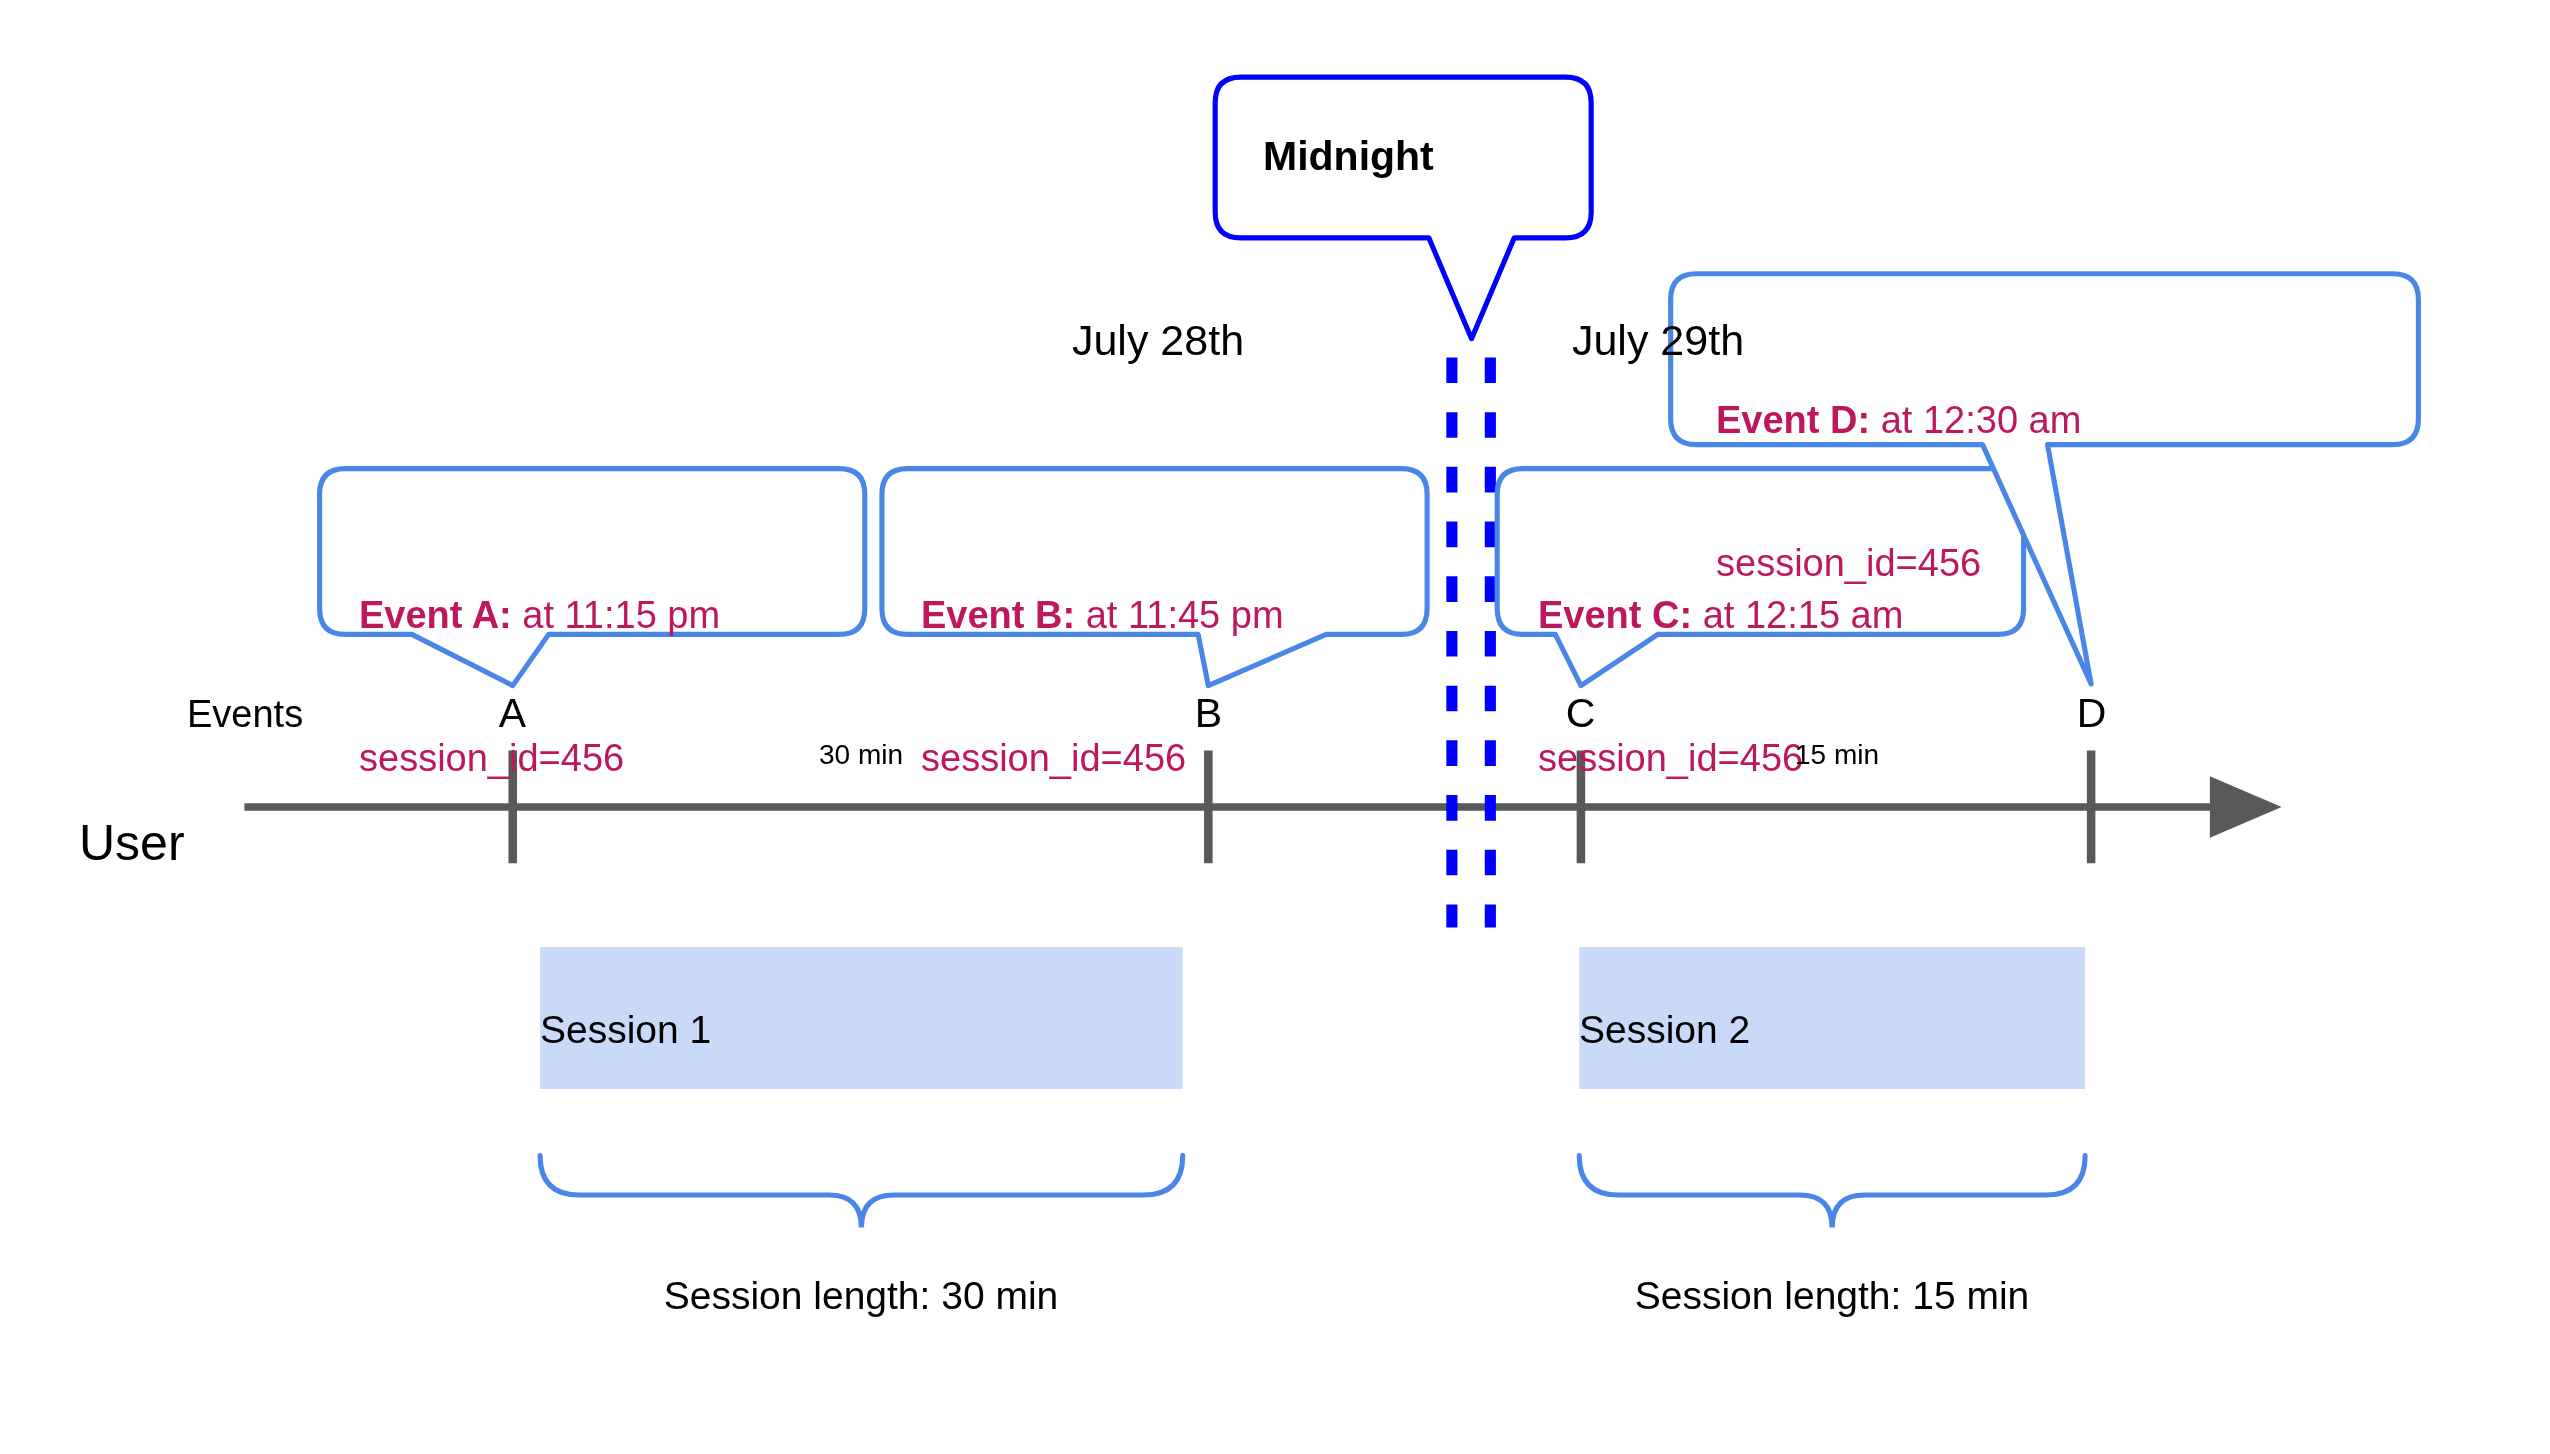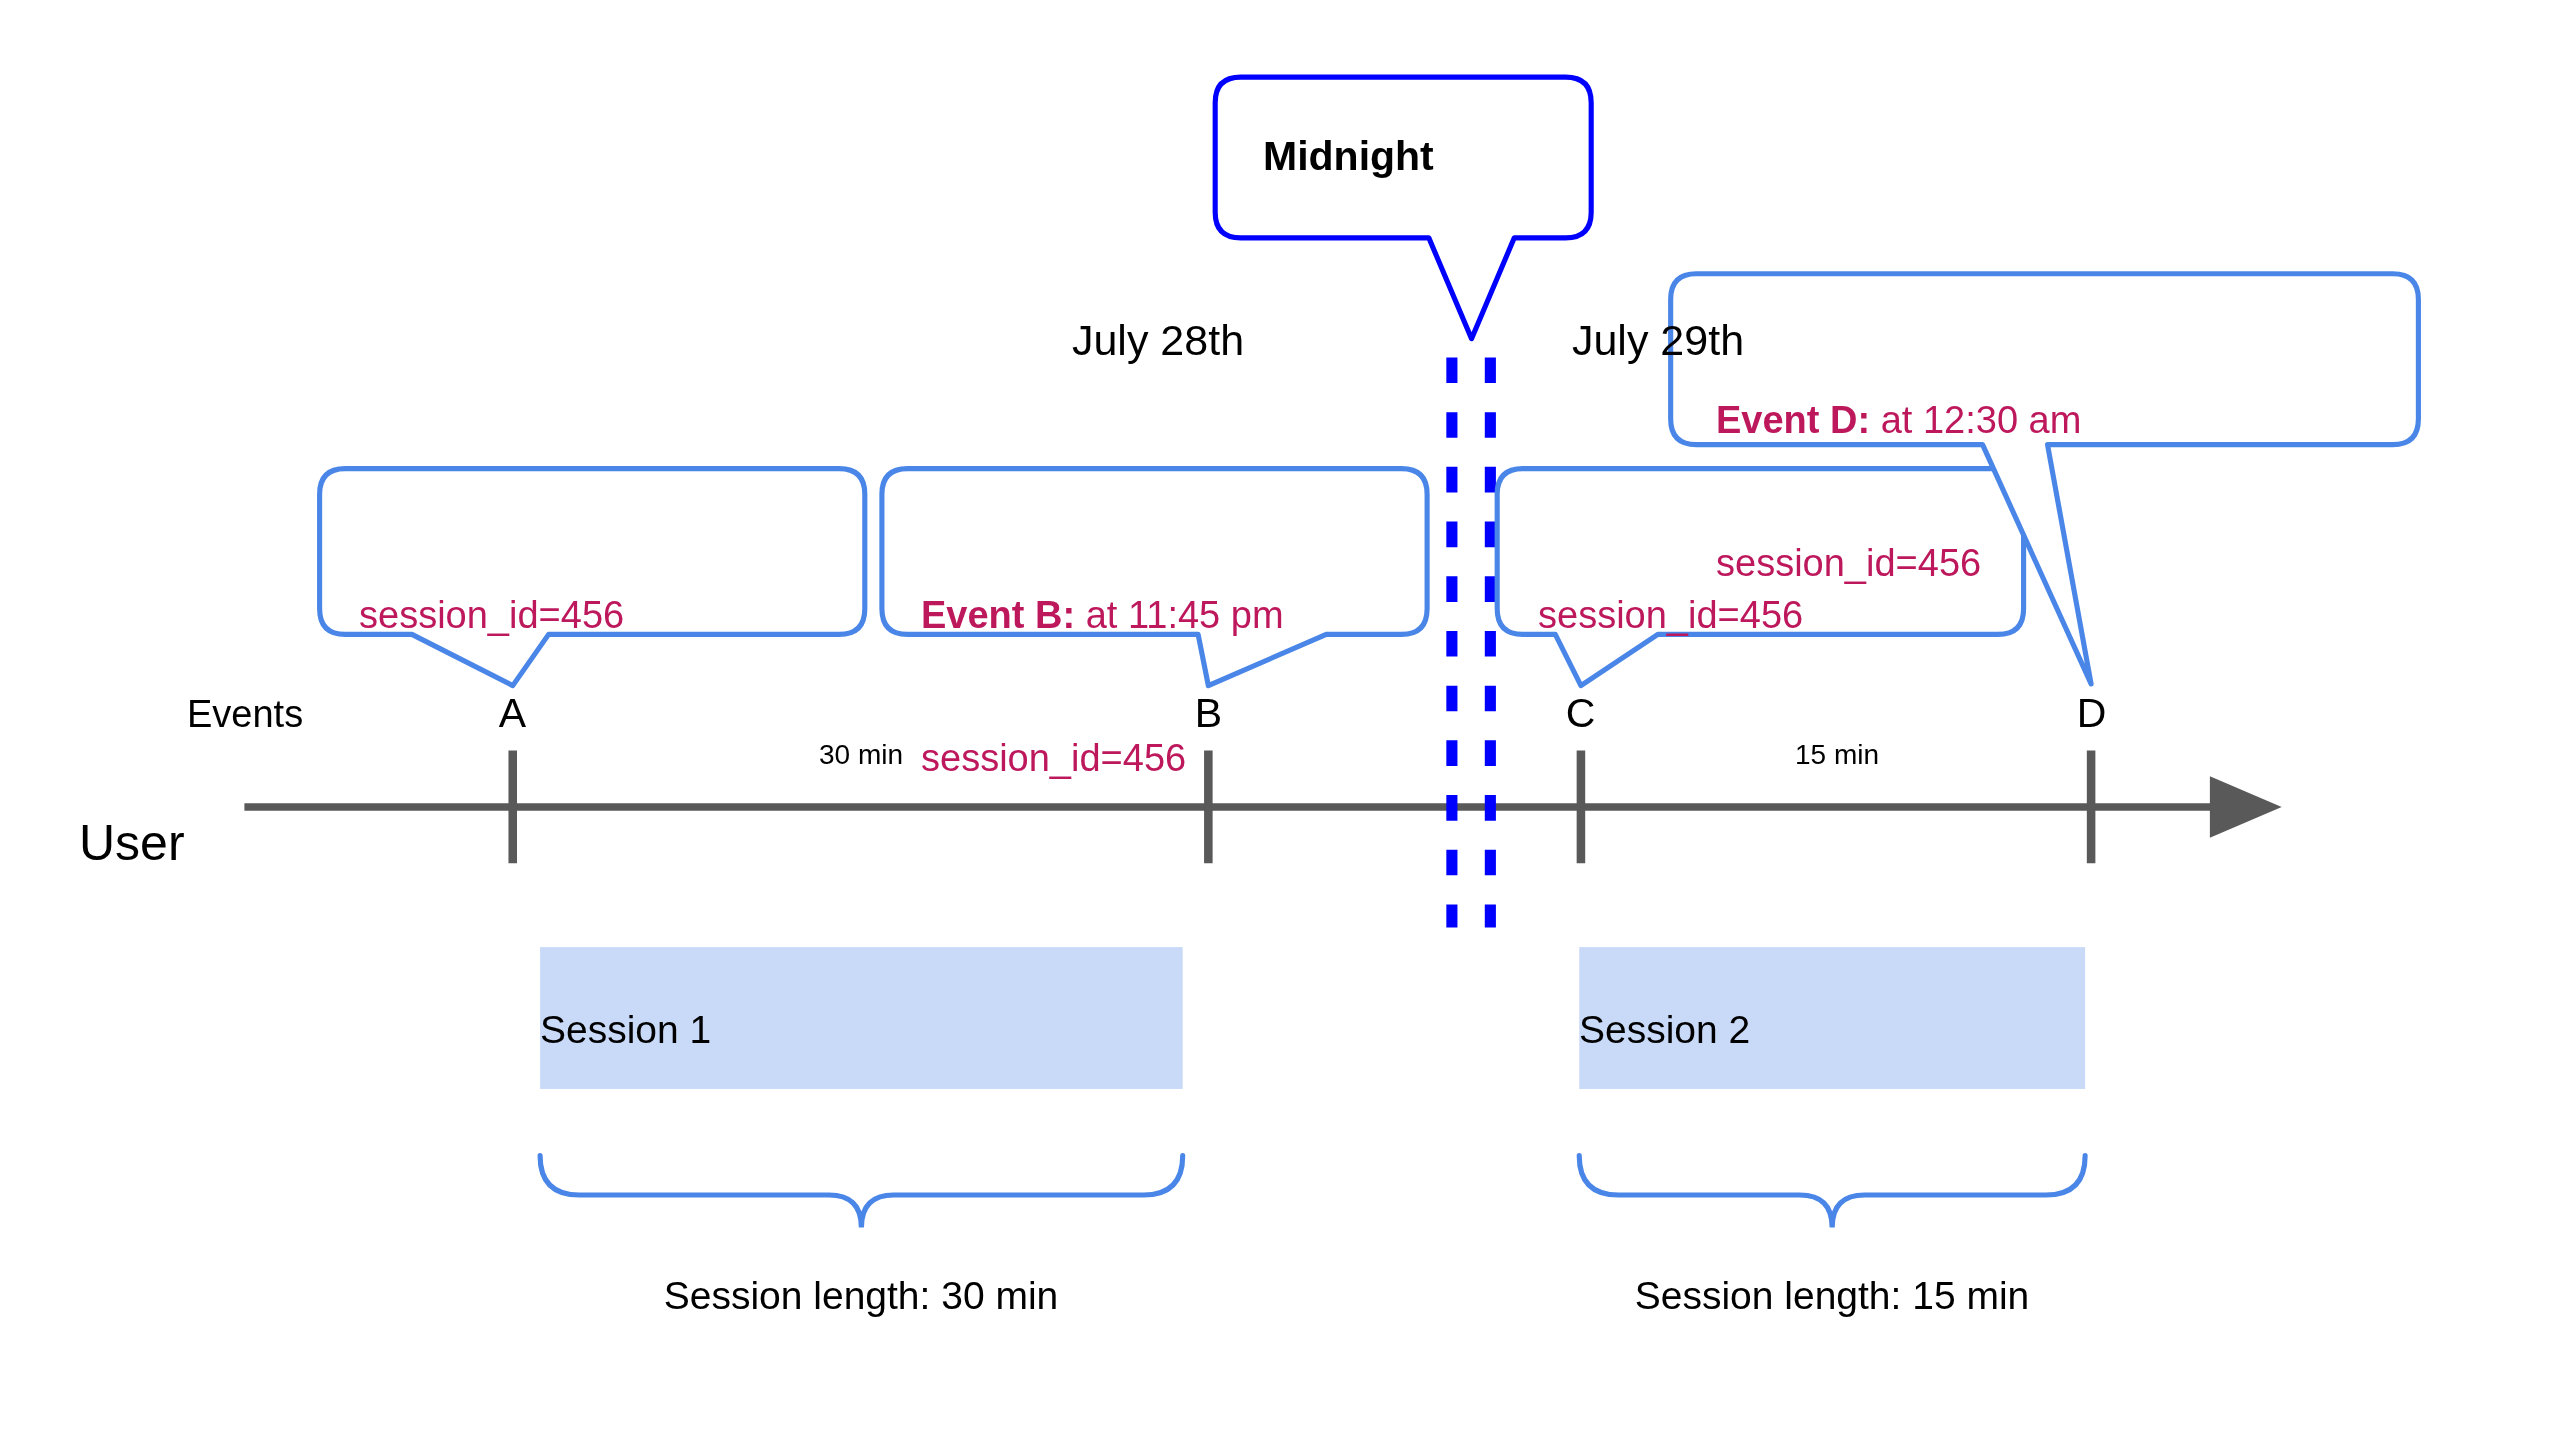--- a/index.html
+++ b/index.html
@@ -148,29 +148,31 @@
              Q 2440 1398 2440 1352" fill="none" stroke="#4a86e8" stroke-width="6" stroke-linecap="round"></path>
 
   </svg>
 
   <div class="lbl t-midnight">Midnight</div>
 
   <div class="lbl t-day" style="left: 1017px; width: 282px;">July 28th</div>
   <div class="lbl t-day" style="left: 1517px; width: 282px;">July 29th</div>
 
   <div class="bubble-text" style="left: 359px; top: 496px;">
+    <div><b>Event A:</b><span> at 11:15 pm</span></div>
     <div>session_id=456</div>
   </div>
 
   <div class="bubble-text" style="left: 921px; top: 496px;">
     <div><b>Event B:</b><span> at 11:45 pm</span></div>
     <div>session_id=456</div>
   </div>
 
   <div class="bubble-text" style="left: 1538px; top: 496px;">
+    <div><b>Event C:</b><span> at 12:15 am</span></div>
     <div>session_id=456</div>
   </div>
 
   <div class="bubble-text" style="left: 1716px; top: 301px;">
     <div><b>Event D:</b><span> at 12:30 am</span></div>
     <div>session_id=456</div>
   </div>
 
   <div class="lbl t-events">Events</div>
   <div class="lbl t-user">User</div>

